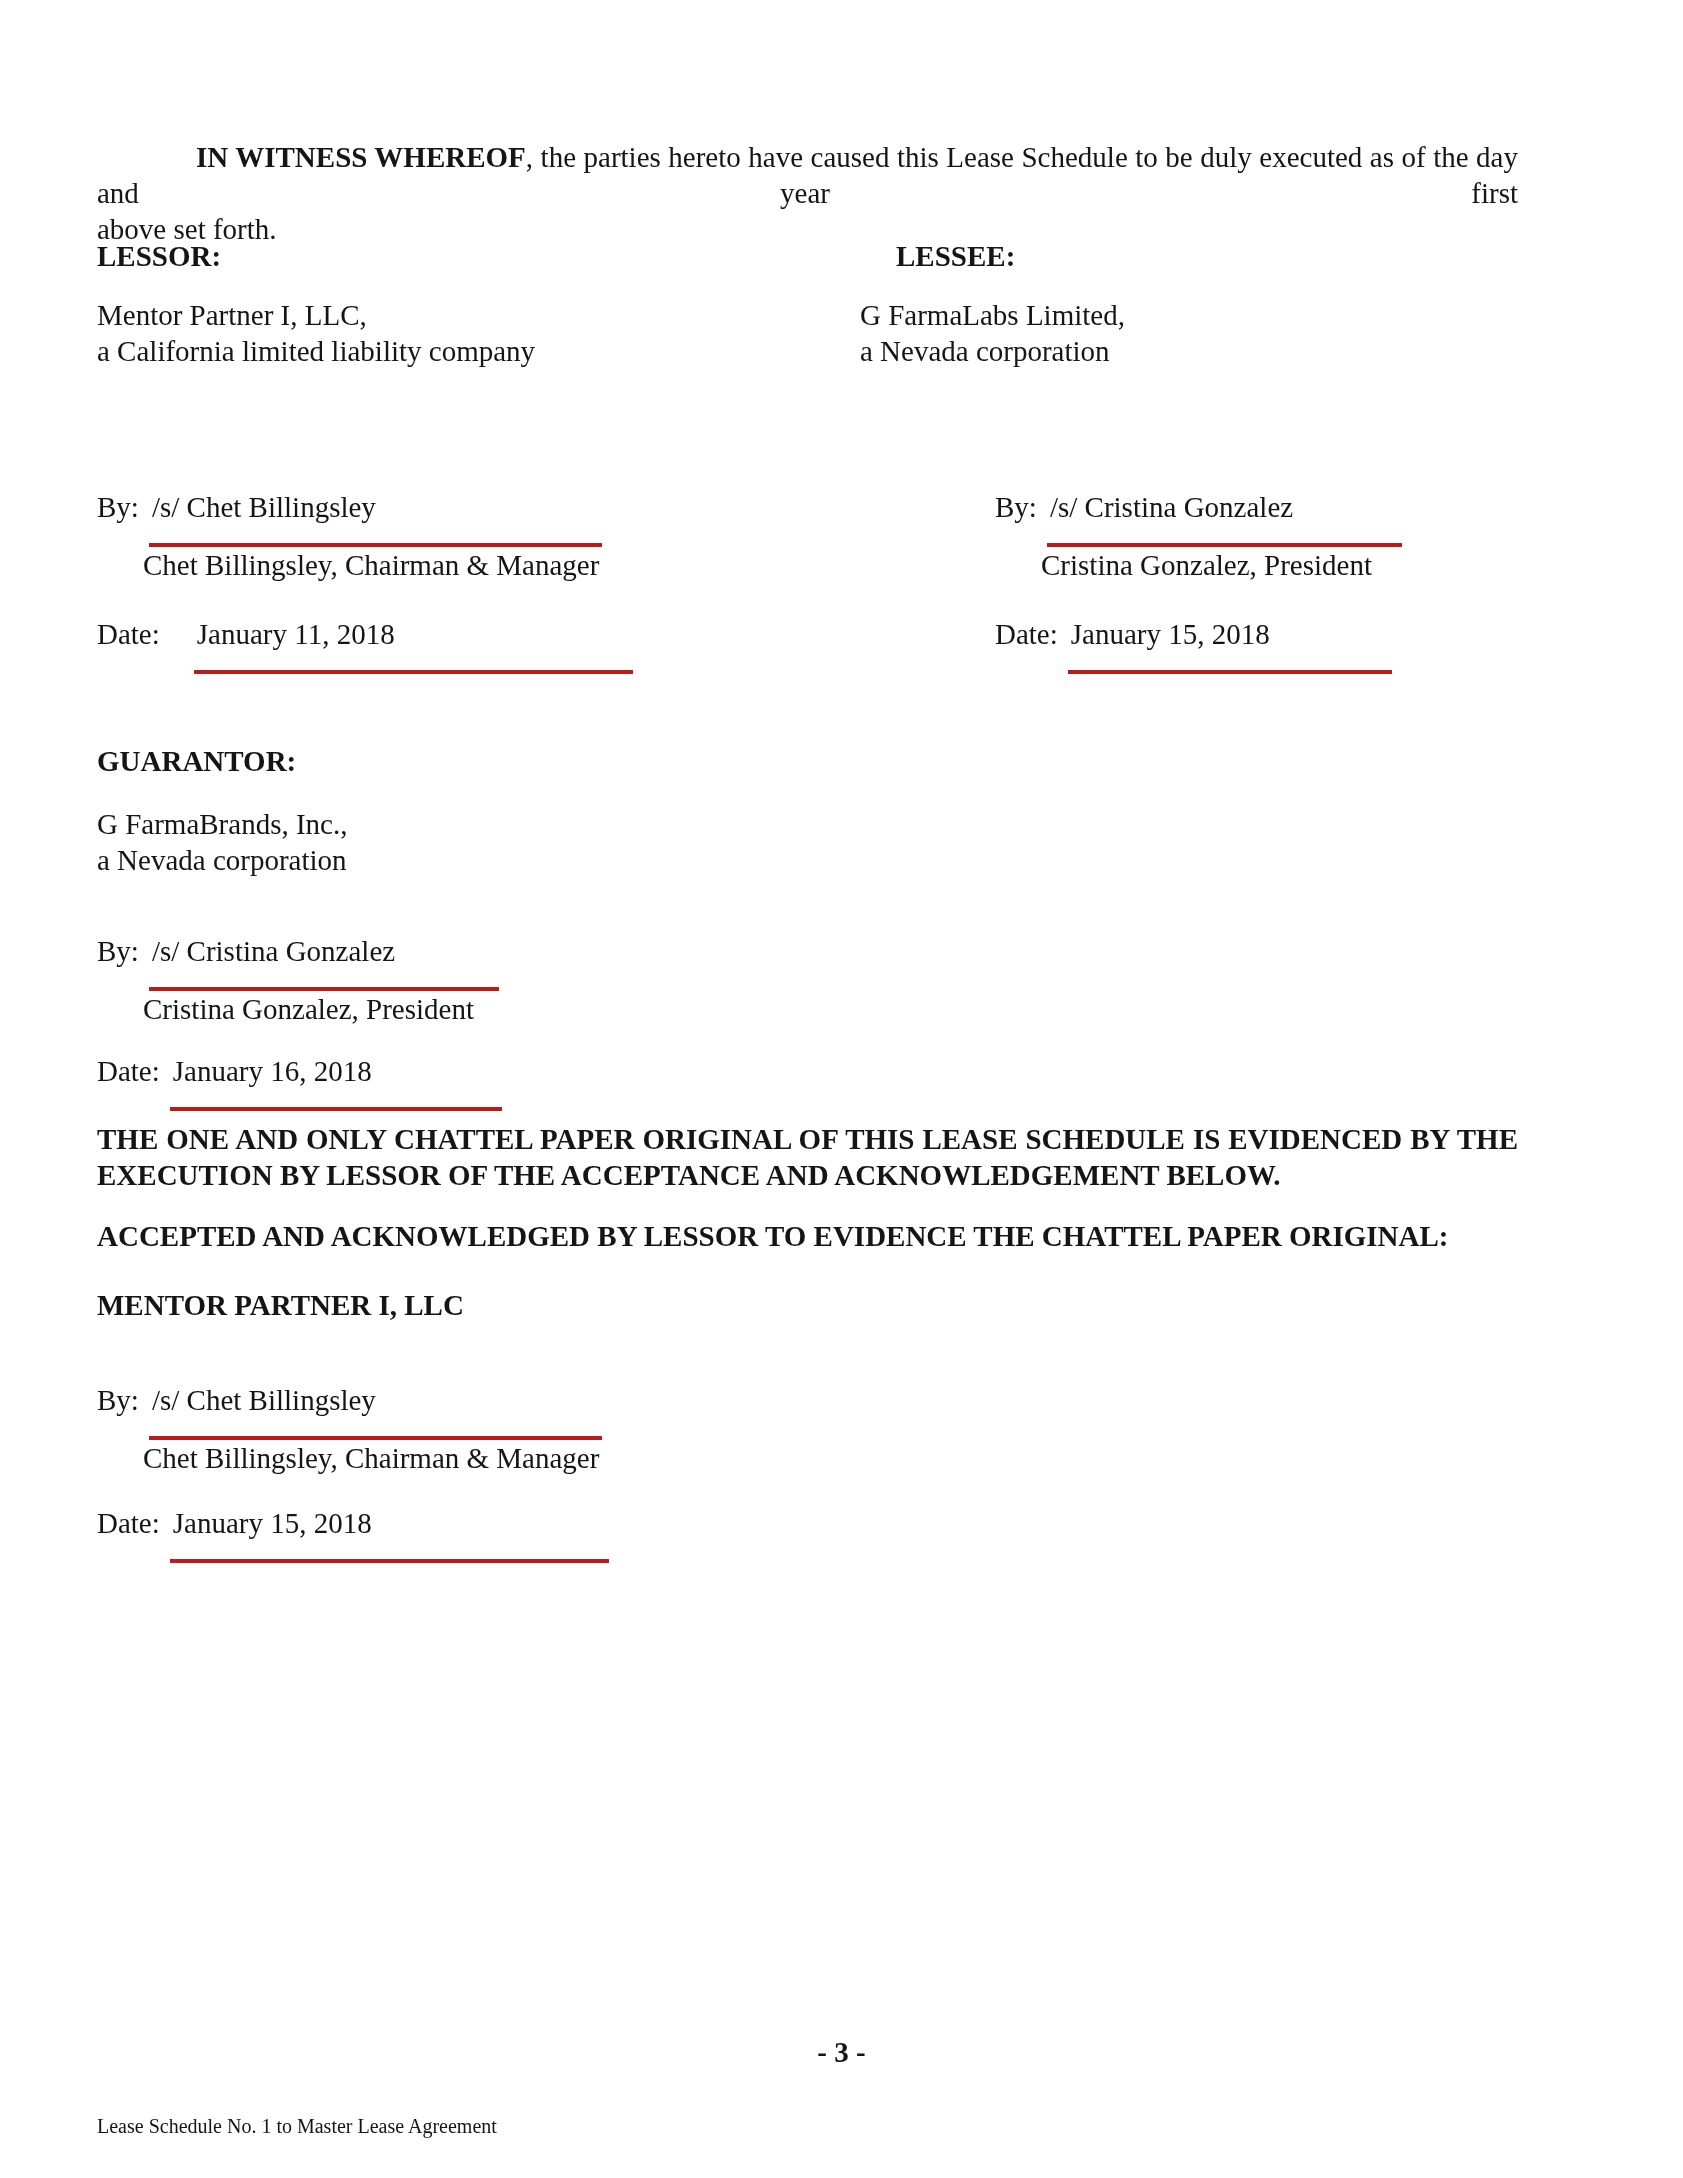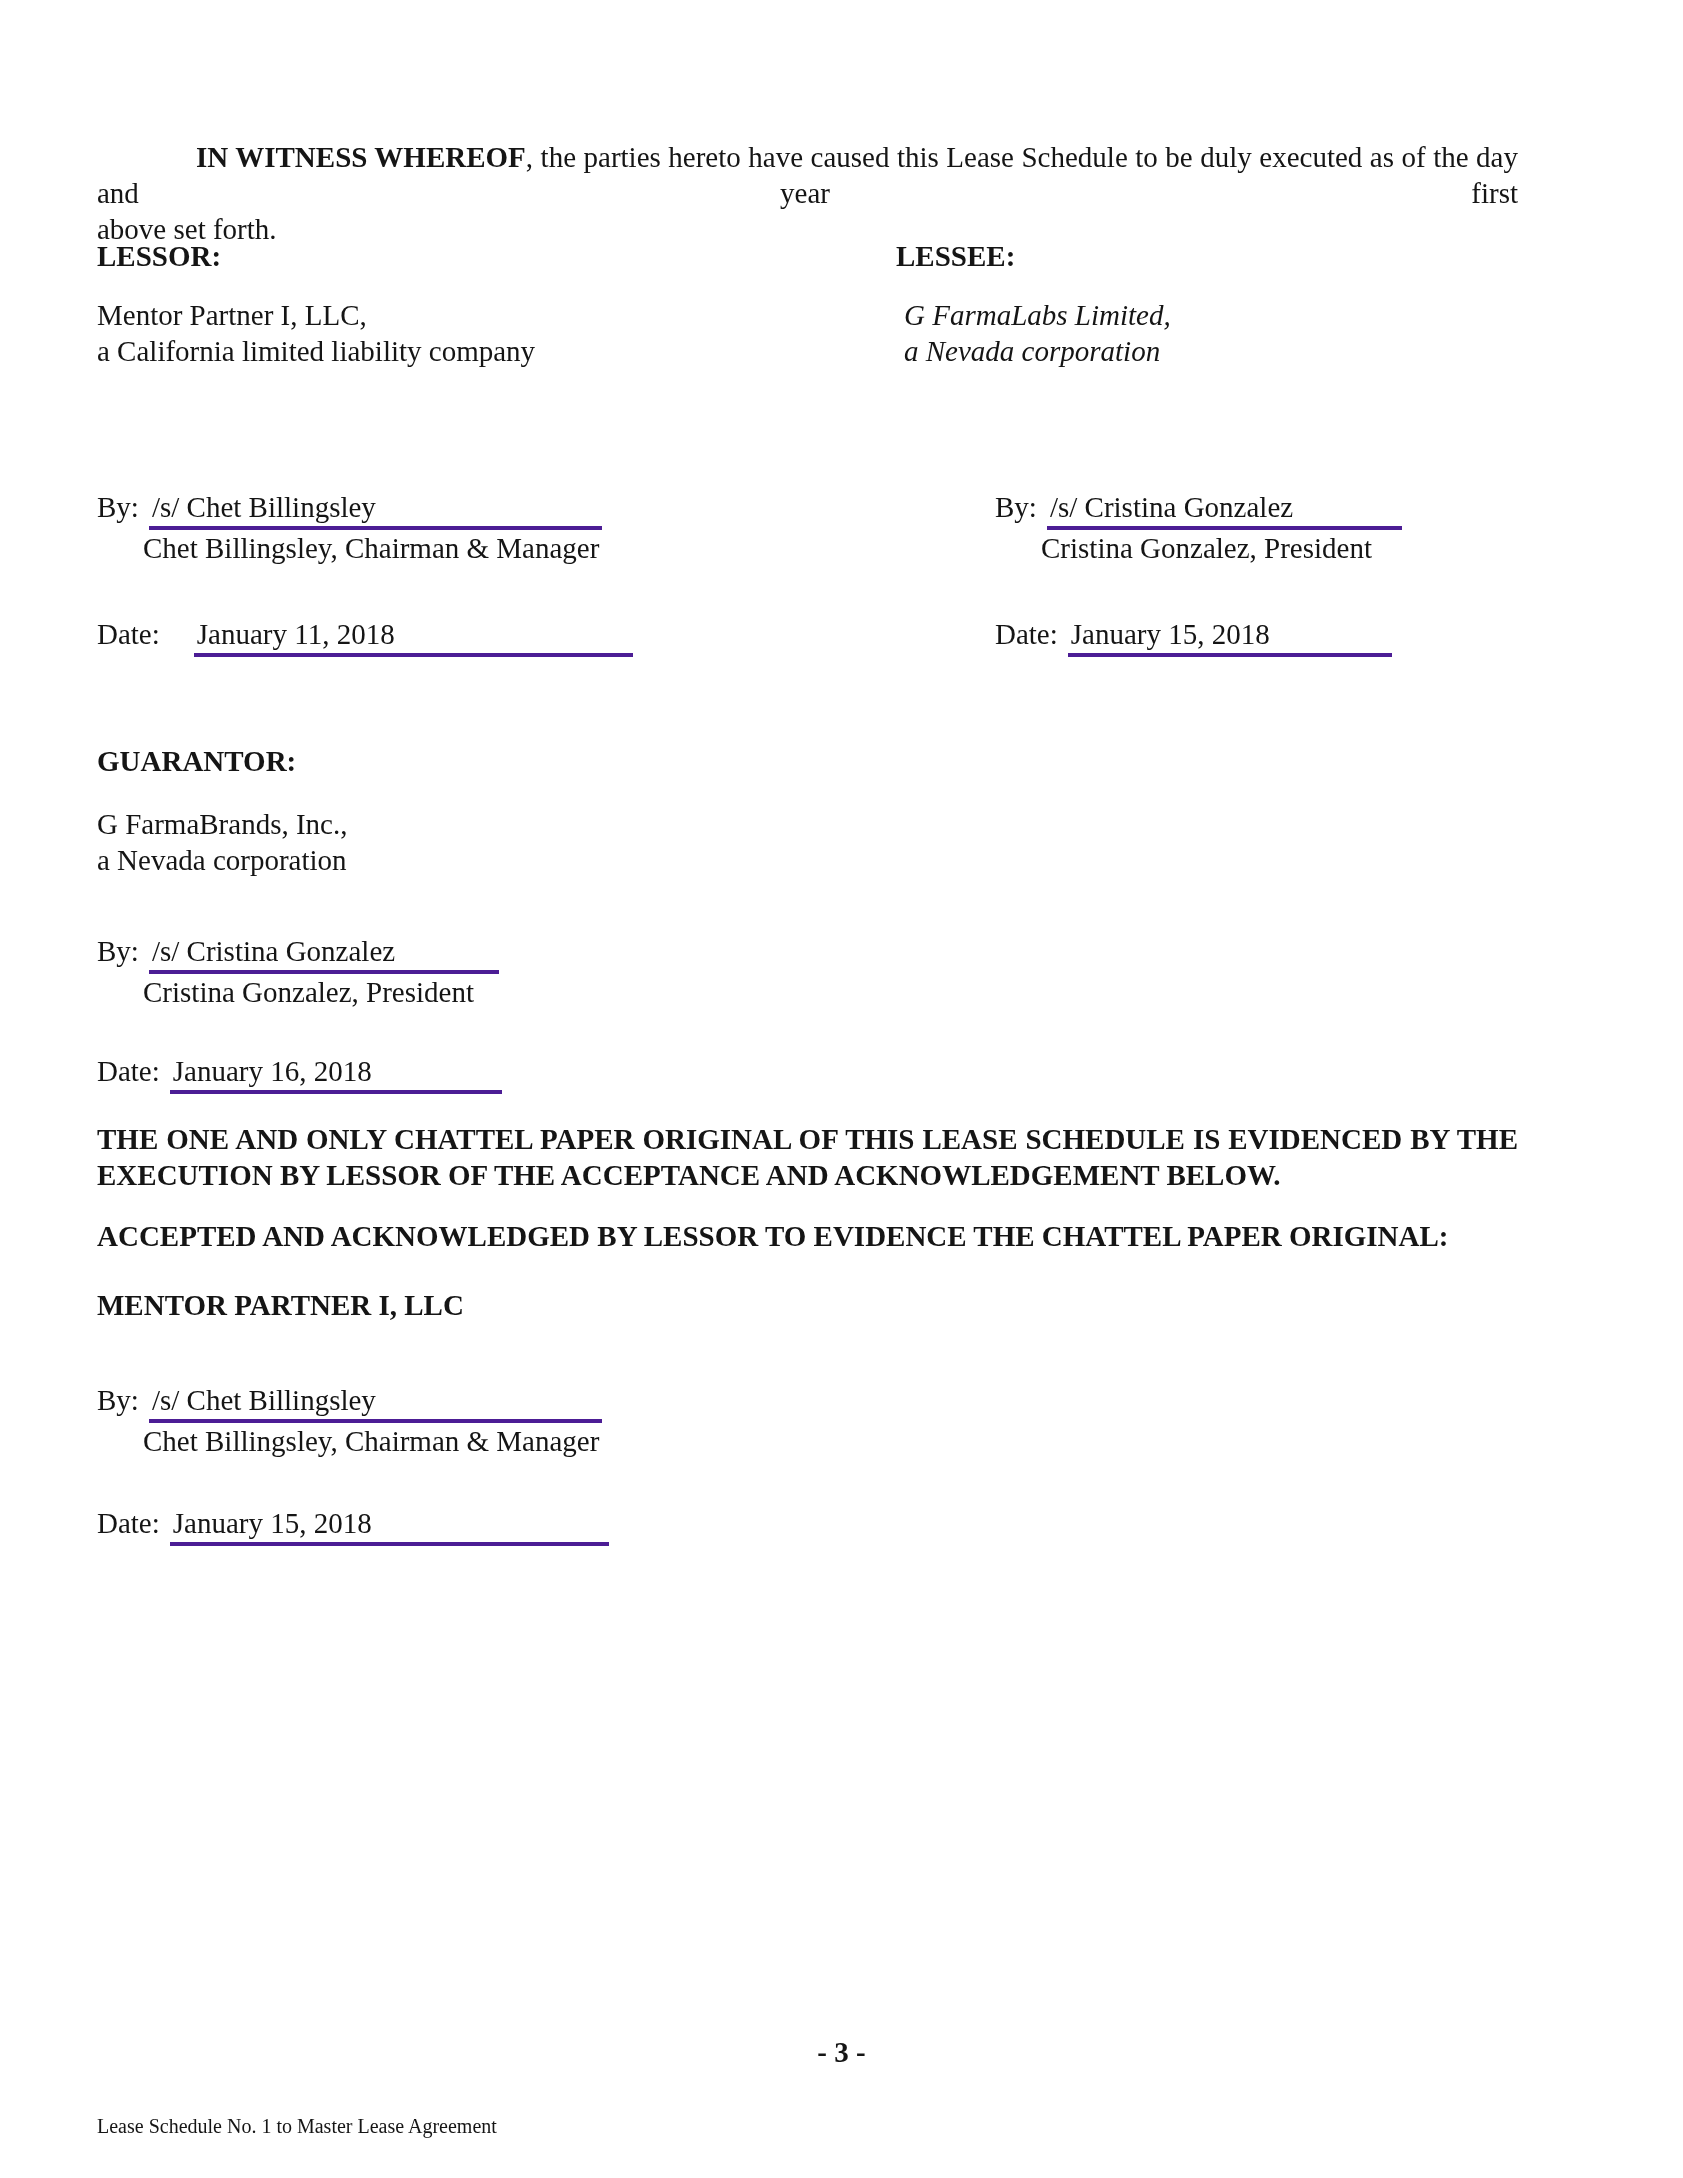--- a/index.html
+++ b/index.html
@@ -13,22 +13,22 @@
     line-height: 36px;
     color: #151515;
     overflow: hidden;
   }
   .abs { position: absolute; }
   .b { font-weight: bold; }
   .jfull { text-align: justify; text-align-last: justify; }
   .label { display: inline-block; margin-right: 10px; }
   .uline {
     display: inline-block;
-    border-bottom: 4px solid #4c1d95;
-    padding: 0 0 1px 3px;
+    border-bottom: 4px solid #b91c1c;
+    padding: 0 0 18px 3px;
     vertical-align: baseline;
     white-space: nowrap;
   }
   .sig-title { padding-left: 46px; }
   .pagenum { text-align: center; font-weight: bold; }
   .footer-note { font-size: 20px; line-height: 22px; }
 </style>
 </head>
 <body>
 
@@ -39,21 +39,21 @@
     <div>above set forth.</div>
   </div>
 
   <div class="abs b" style="top:238px; left:97px;">LESSOR:</div>
   <div class="abs b" style="top:238px; left:896px;">LESSEE:</div>
 
   <div class="abs" style="top:297px; left:97px;">
     <div>Mentor Partner I, LLC,</div>
     <div>a California limited liability company</div>
   </div>
-  <div class="abs" style="top:297px; left:904px;font-style:italic;">
+  <div class="abs" style="top:297px; left:860px;">
     <div>G FarmaLabs Limited,</div>
     <div>a Nevada corporation</div>
   </div>
 
   <div class="abs" style="top:489px; left:97px;">
     <div><span class="label">By:</span><span class="uline" style="width:450px;"><span>/s/ Chet Billingsley</span></span></div>
     <div class="sig-title">Chet Billingsley, Chairman &amp; Manager</div>
   </div>
 
   <div class="abs" style="top:489px; left:995px;">

